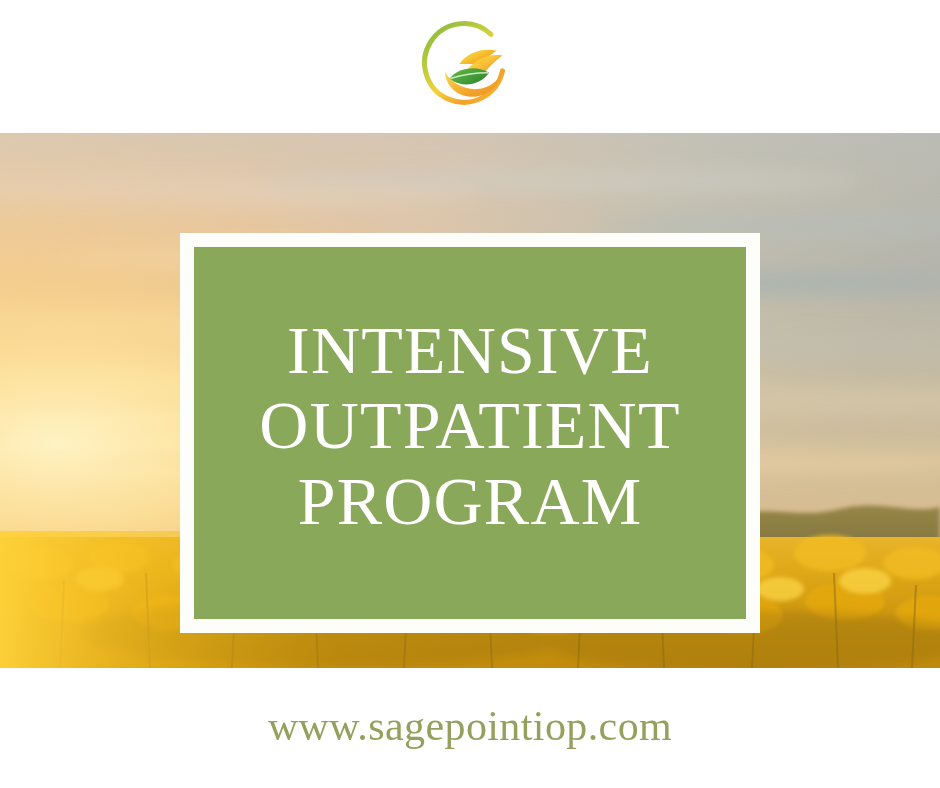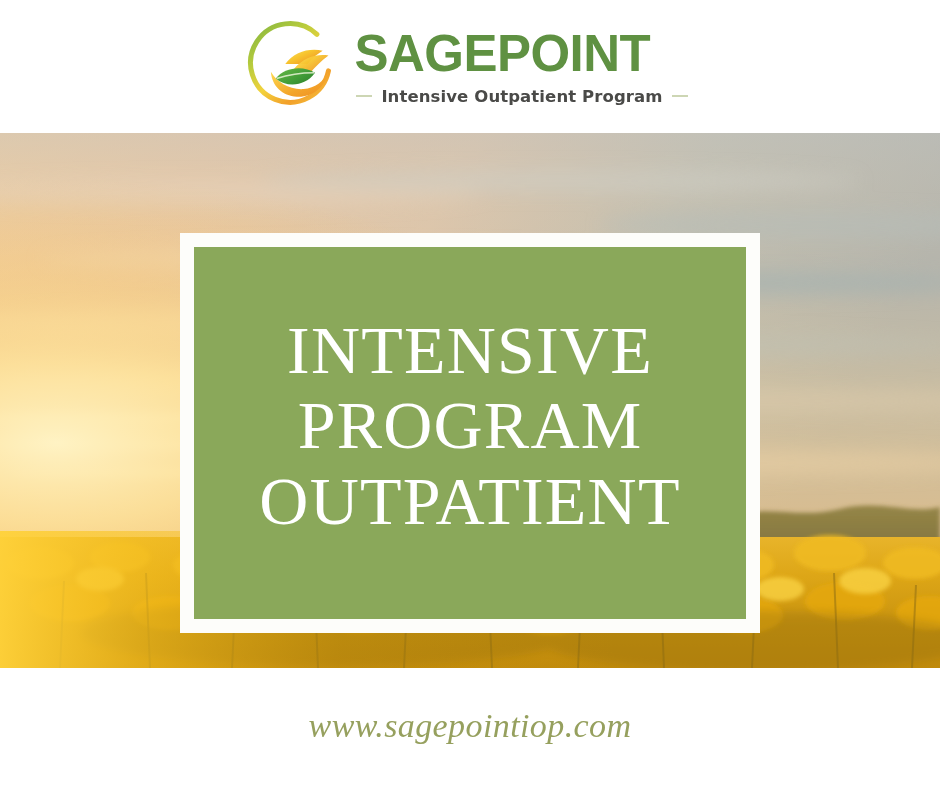--- a/index.html
+++ b/index.html
@@ -141,27 +141,26 @@
     top: 668px;
     width: 940px;
     height: 120px;
     background: #ffffff;
     display: flex;
     align-items: center;
     justify-content: center;
   }
   .footer-url {
     font-family: "Liberation Serif", "DejaVu Serif", serif;
-    font-size: 34px;
+    font-size: 42px;
     font-weight: 400;
     letter-spacing: 0.4px;
     color: #96a05e;
     white-space: nowrap;
     transform: translateY(-2px);
-    font-style: italic;
   }
 </style>
 </head>
 <body>
 
 <div class="poster">
 
   <div class="header">
     <div class="logo">
 
@@ -195,28 +194,20 @@
 
         <path d="M43,47 C52,34 68,30 82,33 C74,38 70,42 66,47 C60,47 50,47 43,47 Z" fill="url(#flameGrad)"></path>
         <path d="M52,52 C62,40 76,36 88,38 C80,44 74,50 69,56 C63,55 57,54 52,52 Z" fill="url(#flameGrad)" opacity="0.95"></path>
 
         <path d="M28,55 C34,66 48,74 62,73 C74,72 83,65 88,55 C84,72 70,82 55,81 C40,80 29,70 28,55 Z" fill="url(#handGrad)"></path>
 
         <path d="M33,62 C42,50 62,48 74,56 C64,70 45,72 33,62 Z" fill="url(#leafGrad)"></path>
         <path d="M34,62 C46,58 60,56 73,56" fill="none" stroke="#e9f3d6" stroke-width="1.6" opacity="0.85"></path>
       </svg>
 
-      <div class="logo-text">
-        <div class="logo-wordmark">SAGEPOINT</div>
-        <div class="logo-tagline-row">
-          <span class="tag-rule"></span>
-          <span class="logo-tagline">Intensive Outpatient Program</span>
-          <span class="tag-rule"></span>
-        </div>
-      </div>
 
     </div>
   </div>
 
   <div class="hero">
     <svg class="hero-photo" viewBox="0 0 940 535" preserveAspectRatio="none">
       <defs>
 
         <linearGradient id="skyH" x1="0" y1="0" x2="1" y2="0.25">
           <stop offset="0%" stop-color="#f4cfa0"></stop>
@@ -354,22 +345,22 @@
         <ellipse cx="760" cy="508" rx="220" ry="30" fill="#8e6c10"></ellipse>
       </g>
 
       <rect x="0" y="398" width="620" height="137" fill="url(#fieldLeft)"></rect>
     </svg>
   </div>
 
   <div class="title-card">
     <div class="title-panel">
       <div class="title-line">INTENSIVE</div>
+      <div class="title-line">OUTPATIENT</div>
       <div class="title-line">PROGRAM</div>
-      <div class="title-line">OUTPATIENT</div>
     </div>
   </div>
 
   <div class="footer">
     <div class="footer-url">www.sagepointiop.com</div>
   </div>
 
 </div>
 
 </body></html>

